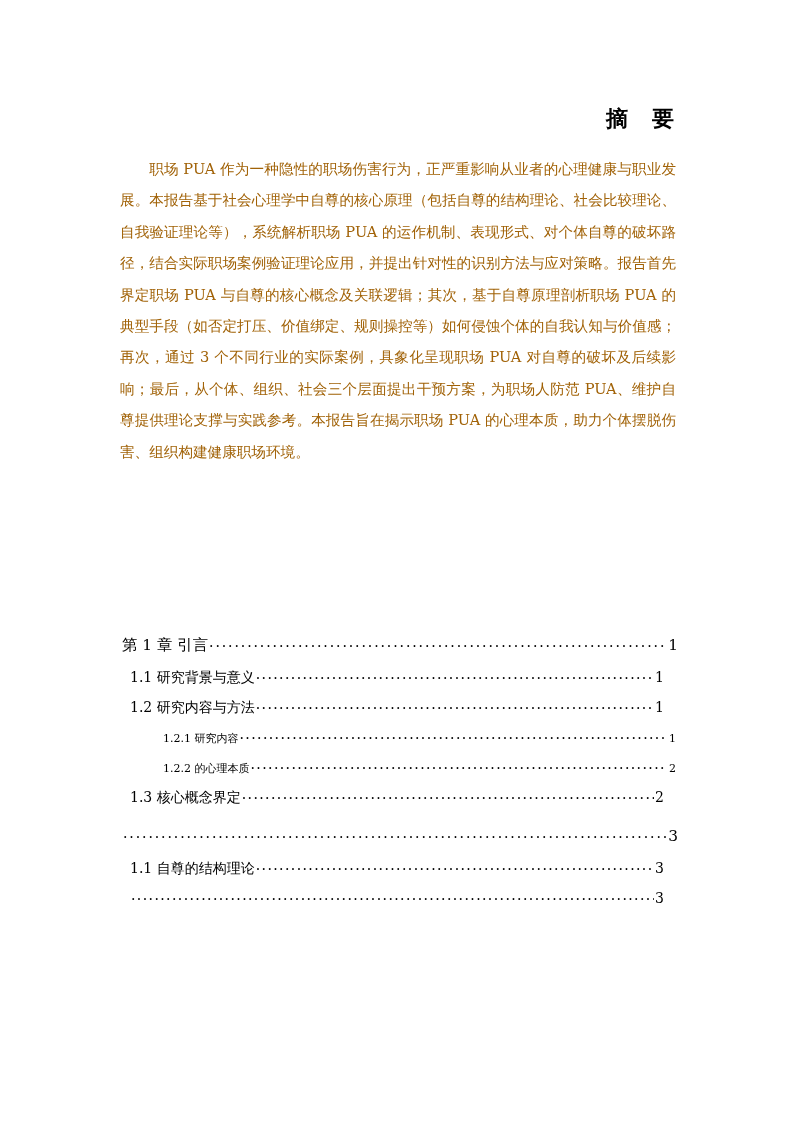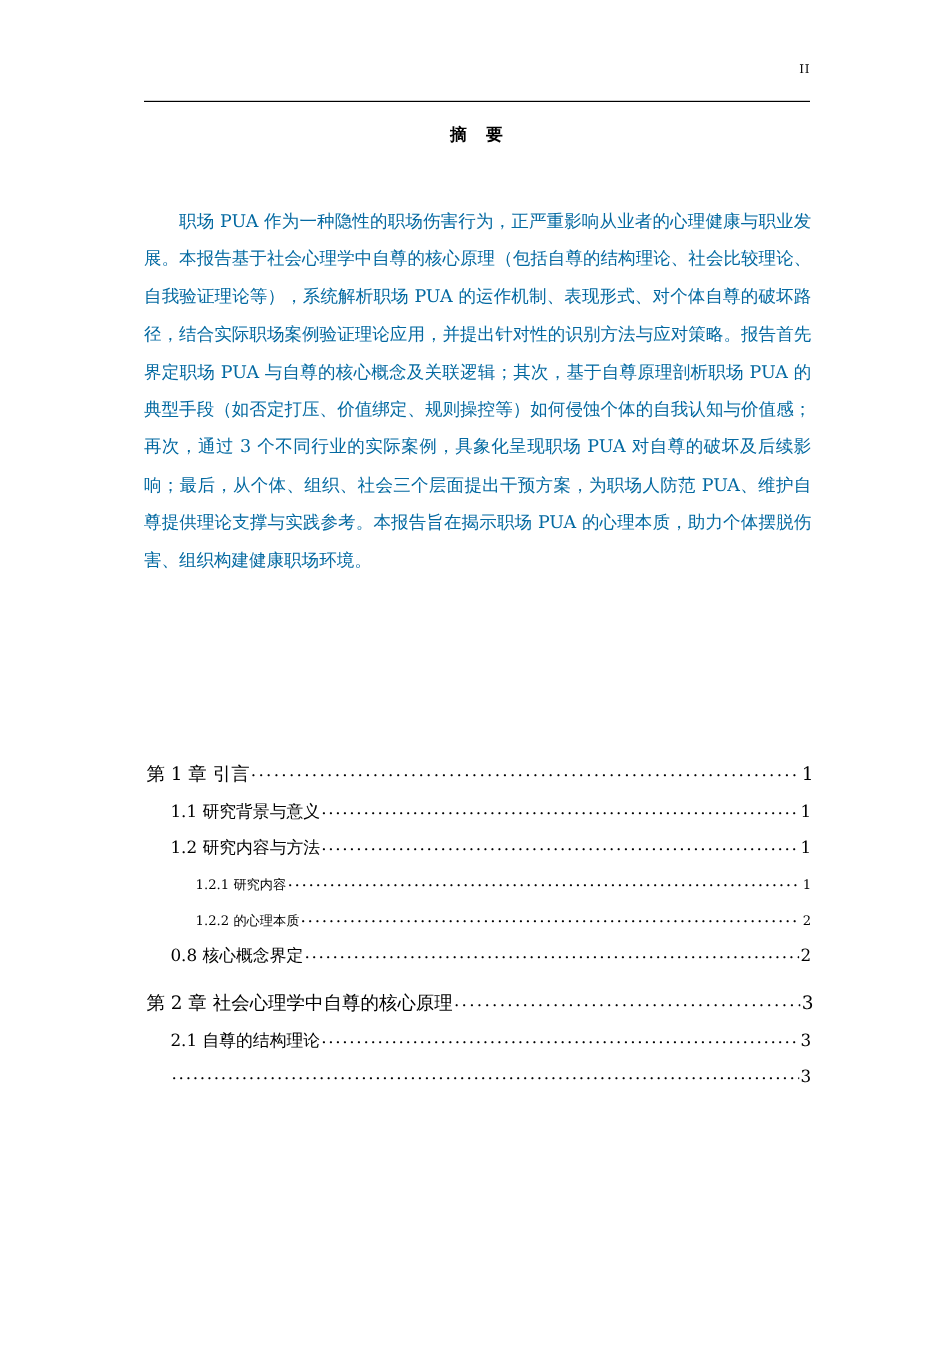--- a/index.html
+++ b/index.html
@@ -42,41 +42,41 @@
     margin-top: 18px;
     border-top: 1.6px solid #000;
     width: 555px;
   }
 
   
   .section-heading {
     position: absolute;
     left: 120px;
     width: 555px;
-    text-align: center;
-    font-size: 14px;
+    text-align: right;
+    font-size: 22px;
     font-weight: bold;
     letter-spacing: 1px;
     font-family: Liberation Mono, monospace;
   }
   #abstract-heading { top: 104px; }
   #toc-heading { top: 546px; }
 
   
   .abstract-body {
     position: absolute;
     left: 120px;
-    top: 169px;
+    top: 153px;
     width: 556px;
     font-size: 14.6px;
     line-height: 31.4px;
     text-align: justify;
     text-justify: inter-ideograph;
     text-indent: 2em;
-    color: #0369a1;
+    color: #a16207;
   }
 
   
   .toc {
     position: absolute;
     left: 120px;
     top: 628px;
     width: 556px;
   }
   .toc-entry {
@@ -116,44 +116,40 @@
     line-height: 34px;
     margin-left: 2px;
   }
   .toc-l1 .toc-dots::before { letter-spacing: 1.9px; }
 
   
   .toc-l2 {
     font-size: 14px;
     height: 30px;
     line-height: 30px;
-    margin-left: 22px;
+    margin-left: 10px;
     width: calc(100% - 22px);
   }
 
   
   .toc-l3 {
     font-size: 11px;
     height: 30px;
     line-height: 30px;
     margin-left: 43px;
     width: calc(100% - 43px);
   }
 
   .gap-before { margin-top: 7px; }
 </style>
 </head>
 <body>
 
 <div class="page">
 
-  <div class="header-area">
-    <div class="header-pageno">II</div>
-    <div class="header-rule"></div>
-  </div>
 
   <div class="section-heading" id="abstract-heading">摘　要</div>
 
   <div class="abstract-body">职场 PUA 作为一种隐性的职场伤害行为，正严重影响从业者的心理健康与职业发展。本报告基于社会心理学中自尊的核心原理（包括自尊的结构理论、社会比较理论、自我验证理论等），系统解析职场 PUA 的运作机制、表现形式、对个体自尊的破坏路径，结合实际职场案例验证理论应用，并提出针对性的识别方法与应对策略。报告首先界定职场 PUA 与自尊的核心概念及关联逻辑；其次，基于自尊原理剖析职场 PUA 的典型手段（如否定打压、价值绑定、规则操控等）如何侵蚀个体的自我认知与价值感；再次，通过 3 个不同行业的实际案例，具象化呈现职场 PUA 对自尊的破坏及后续影响；最后，从个体、组织、社会三个层面提出干预方案，为职场人防范 PUA、维护自尊提供理论支撑与实践参考。本报告旨在揭示职场 PUA 的心理本质，助力个体摆脱伤害、组织构建健康职场环境。</div>
 
 
   <div class="toc" id="toc-list">
       <div class="toc-entry toc-l1">
         <span class="toc-label">第 1 章  引言</span>
         <span class="toc-dots"></span>
@@ -173,31 +169,30 @@
         <span class="toc-label">1.2.1  研究内容</span>
         <span class="toc-dots"></span>
         <span class="toc-page">1</span>
       </div>
       <div class="toc-entry toc-l3">
         <span class="toc-label">1.2.2  的心理本质</span>
         <span class="toc-dots"></span>
         <span class="toc-page">2</span>
       </div>
       <div class="toc-entry toc-l2">
-        <span class="toc-label">0.8  核心概念界定</span>
+        <span class="toc-label">1.3  核心概念界定</span>
         <span class="toc-dots"></span>
         <span class="toc-page">2</span>
       </div>
       <div class="toc-entry toc-l1 gap-before">
-        <span class="toc-label">第 2 章  社会心理学中自尊的核心原理</span>
         <span class="toc-dots"></span>
         <span class="toc-page">3</span>
       </div>
       <div class="toc-entry toc-l2">
-        <span class="toc-label">2.1  自尊的结构理论</span>
+        <span class="toc-label">1.1  自尊的结构理论</span>
         <span class="toc-dots"></span>
         <span class="toc-page">3</span>
       </div>
       <div class="toc-entry toc-l2">
         <span class="toc-dots"></span>
         <span class="toc-page">3</span>
       </div>
     </div>
 
 </div>

